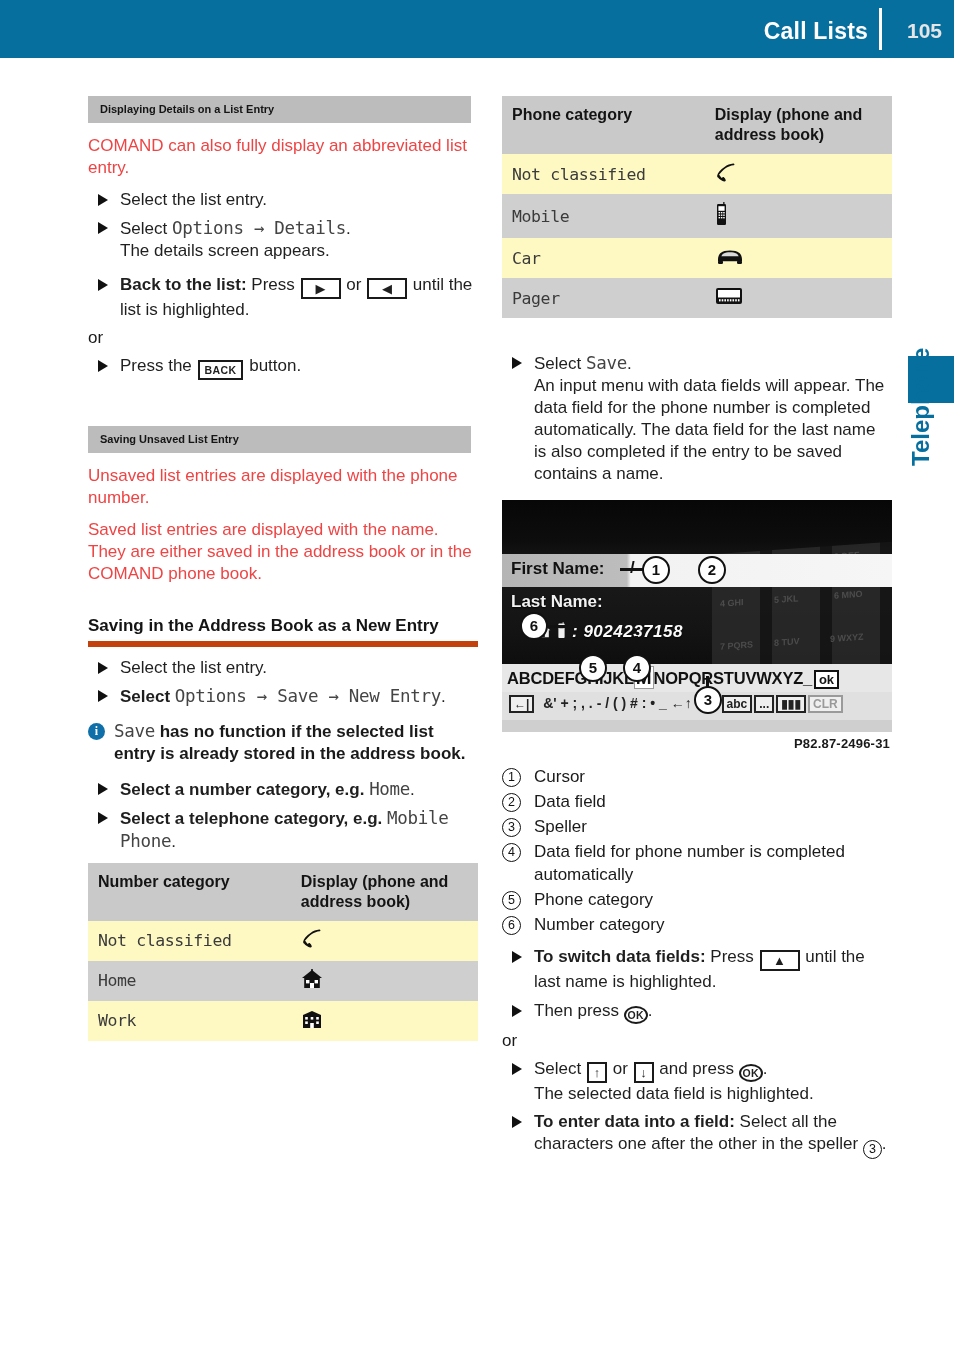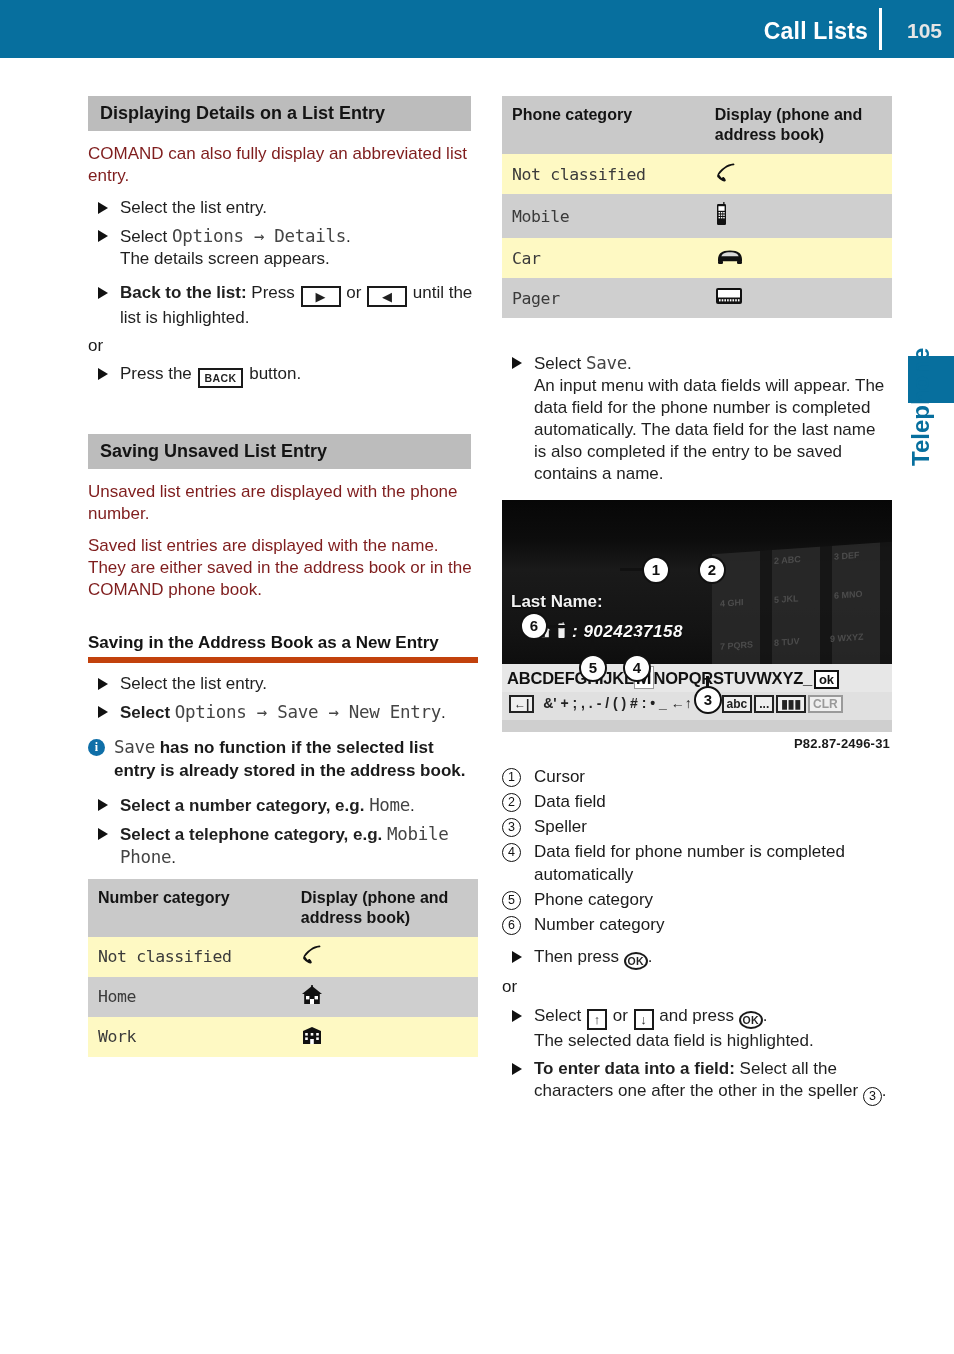--- a/index.html
+++ b/index.html
@@ -47,34 +47,34 @@
   }
 
   
   .col { position:absolute; top:96px; }
   #col-left { left:88px; width:390px; }
   #col-right { left:502px; width:390px; }
 
   
   .sec-bar {
     background:#bcbcbc; color:#141414;
-    font-size:18px; font-weight:bold;
+    font-size:11px; font-weight:bold;
     padding:7px 0 7px 12px;
     margin:0 7px 12px 0;
     line-height:1.15;
   }
   
   .sub-head {
     font-size:17px; font-weight:bold; color:#141414;
     line-height:1.28; margin:0 0 0 0;
     padding-bottom:4px;
   }
   .sub-rule { border-bottom:6px solid #c2410c; margin-bottom:10px; }
 
-  p.body { font-size:17px; line-height:1.3; margin:0 0 10px 0; color:#7f1d1d; }
+  p.body { font-size:17px; line-height:1.3; margin:0 0 10px 0; color:#ef4444; }
 
   
   .bul { position:relative; padding-left:22px; font-size:17px; line-height:1.3; margin:0 0 6px 10px; color:#1f1f1f; }
   .bul > .tri {
     position:absolute; left:0; top:5px;
     width:0;height:0; border-left:10px solid #111; border-top:6px solid transparent; border-bottom:6px solid transparent;
   }
   .bul .cont { display:block; }
   .plain-or { font-size:17px; line-height:1.3; margin:2px 0 6px 0; }
 
@@ -425,20 +425,24 @@
         <span class="kp-label" style="left:62px; top:6px;">2 ABC</span>
         <span class="kp-label" style="left:122px;top:6px;">3 DEF</span>
         <span class="kp-label" style="left:8px;  top:45px;">4 GHI</span>
         <span class="kp-label" style="left:62px; top:45px;">5 JKL</span>
         <span class="kp-label" style="left:122px;top:45px;">6 MNO</span>
         <span class="kp-label" style="left:8px;  top:88px;">7 PQRS</span>
         <span class="kp-label" style="left:62px; top:88px;">8 TUV</span>
         <span class="kp-label" style="left:118px;top:88px;">9 WXYZ</span>
       </div>
 
+      <div id="cmd-firstname">
+        <span class="lbl">First Name:</span>
+        <span class="cursor">/</span>
+      </div>
 
       <div id="cmd-lastname">Last Name:</div>
 
       <span style="position:absolute;left:34px;top:124px;">
         <svg width="15" height="14" viewBox="0 0 22 20">
             <path d="M11 1L1 9h2.2v10h15.6V9H21L11 1z" fill="#f0f0f0"></path>
             <rect x="9" y="14" width="4" height="5" fill="#222"></rect>
           </svg>
       </span>
       <span style="position:absolute;left:55px;top:122px;">
@@ -477,20 +481,24 @@
 
   <ol class="legend">
     <li><span class="num">1</span><span>Cursor</span></li>
     <li><span class="num">2</span><span>Data field</span></li>
     <li><span class="num">3</span><span>Speller</span></li>
     <li><span class="num">4</span><span>Data field for phone number is completed automatically</span></li>
     <li><span class="num">5</span><span>Phone category</span></li>
     <li><span class="num">6</span><span>Number category</span></li>
   </ol>
 
+  <div class="bul">
+    <span class="tri"></span>
+    <b class="lead">To switch data fields:</b><span> Press </span><span class="keyrect"><span class="gl">▲</span></span><span> until the last name is highlighted.</span>
+  </div>
 
   <div class="bul">
     <span class="tri"></span>
     <span>Then press </span><span class="keycirc"><span>OK</span></span><span>.</span>
   </div>
 
   <div class="plain-or">or</div>
 
   <div class="bul">
     <span class="tri"></span>

